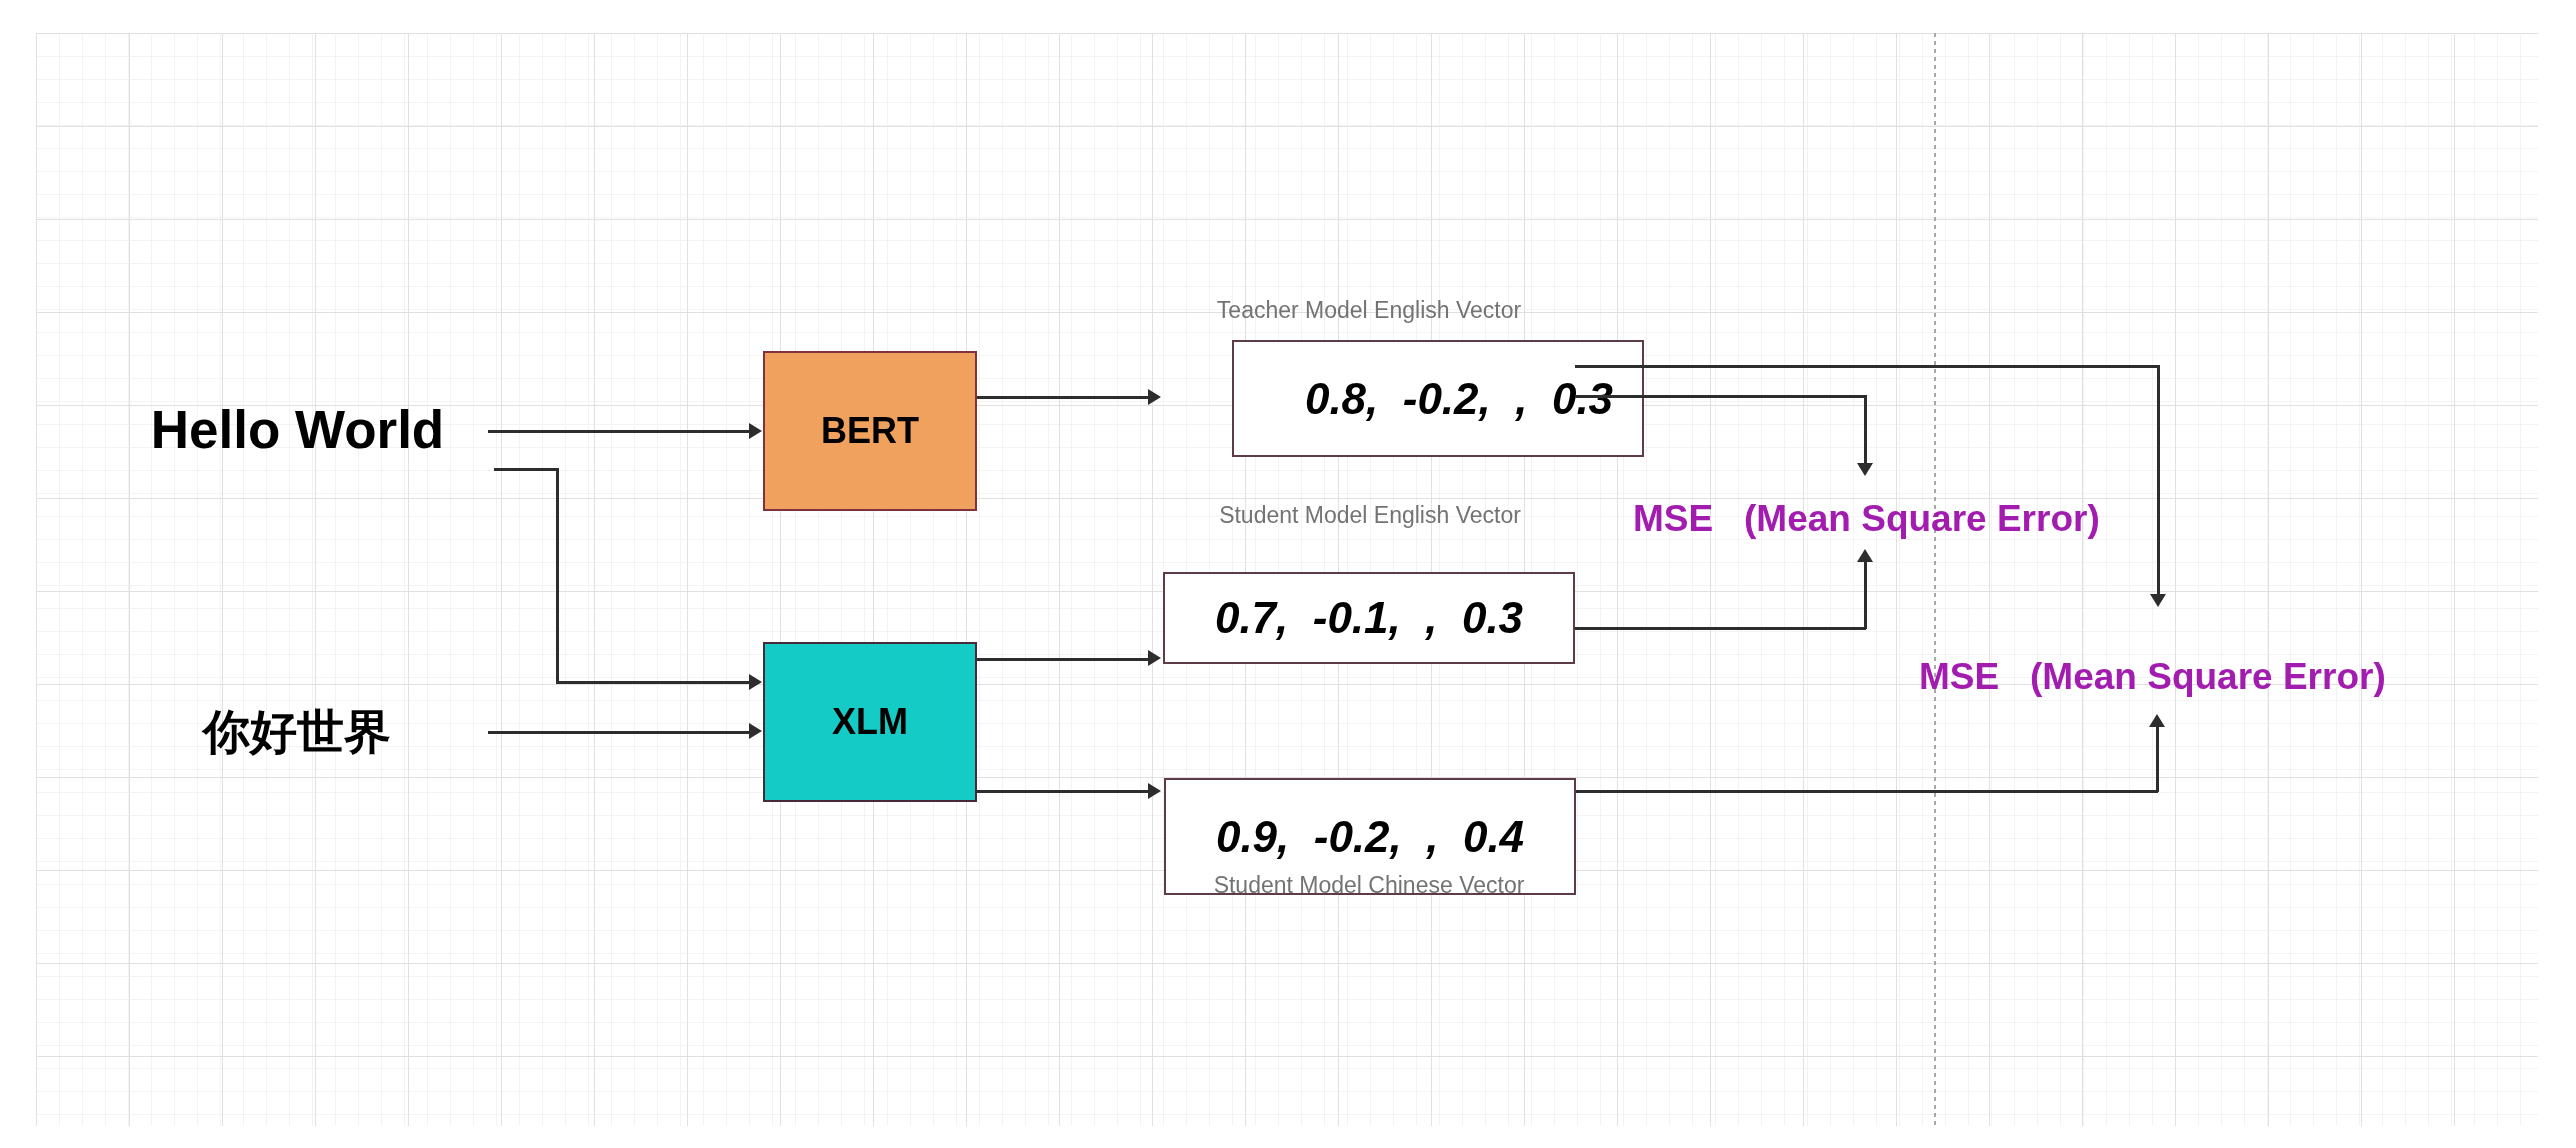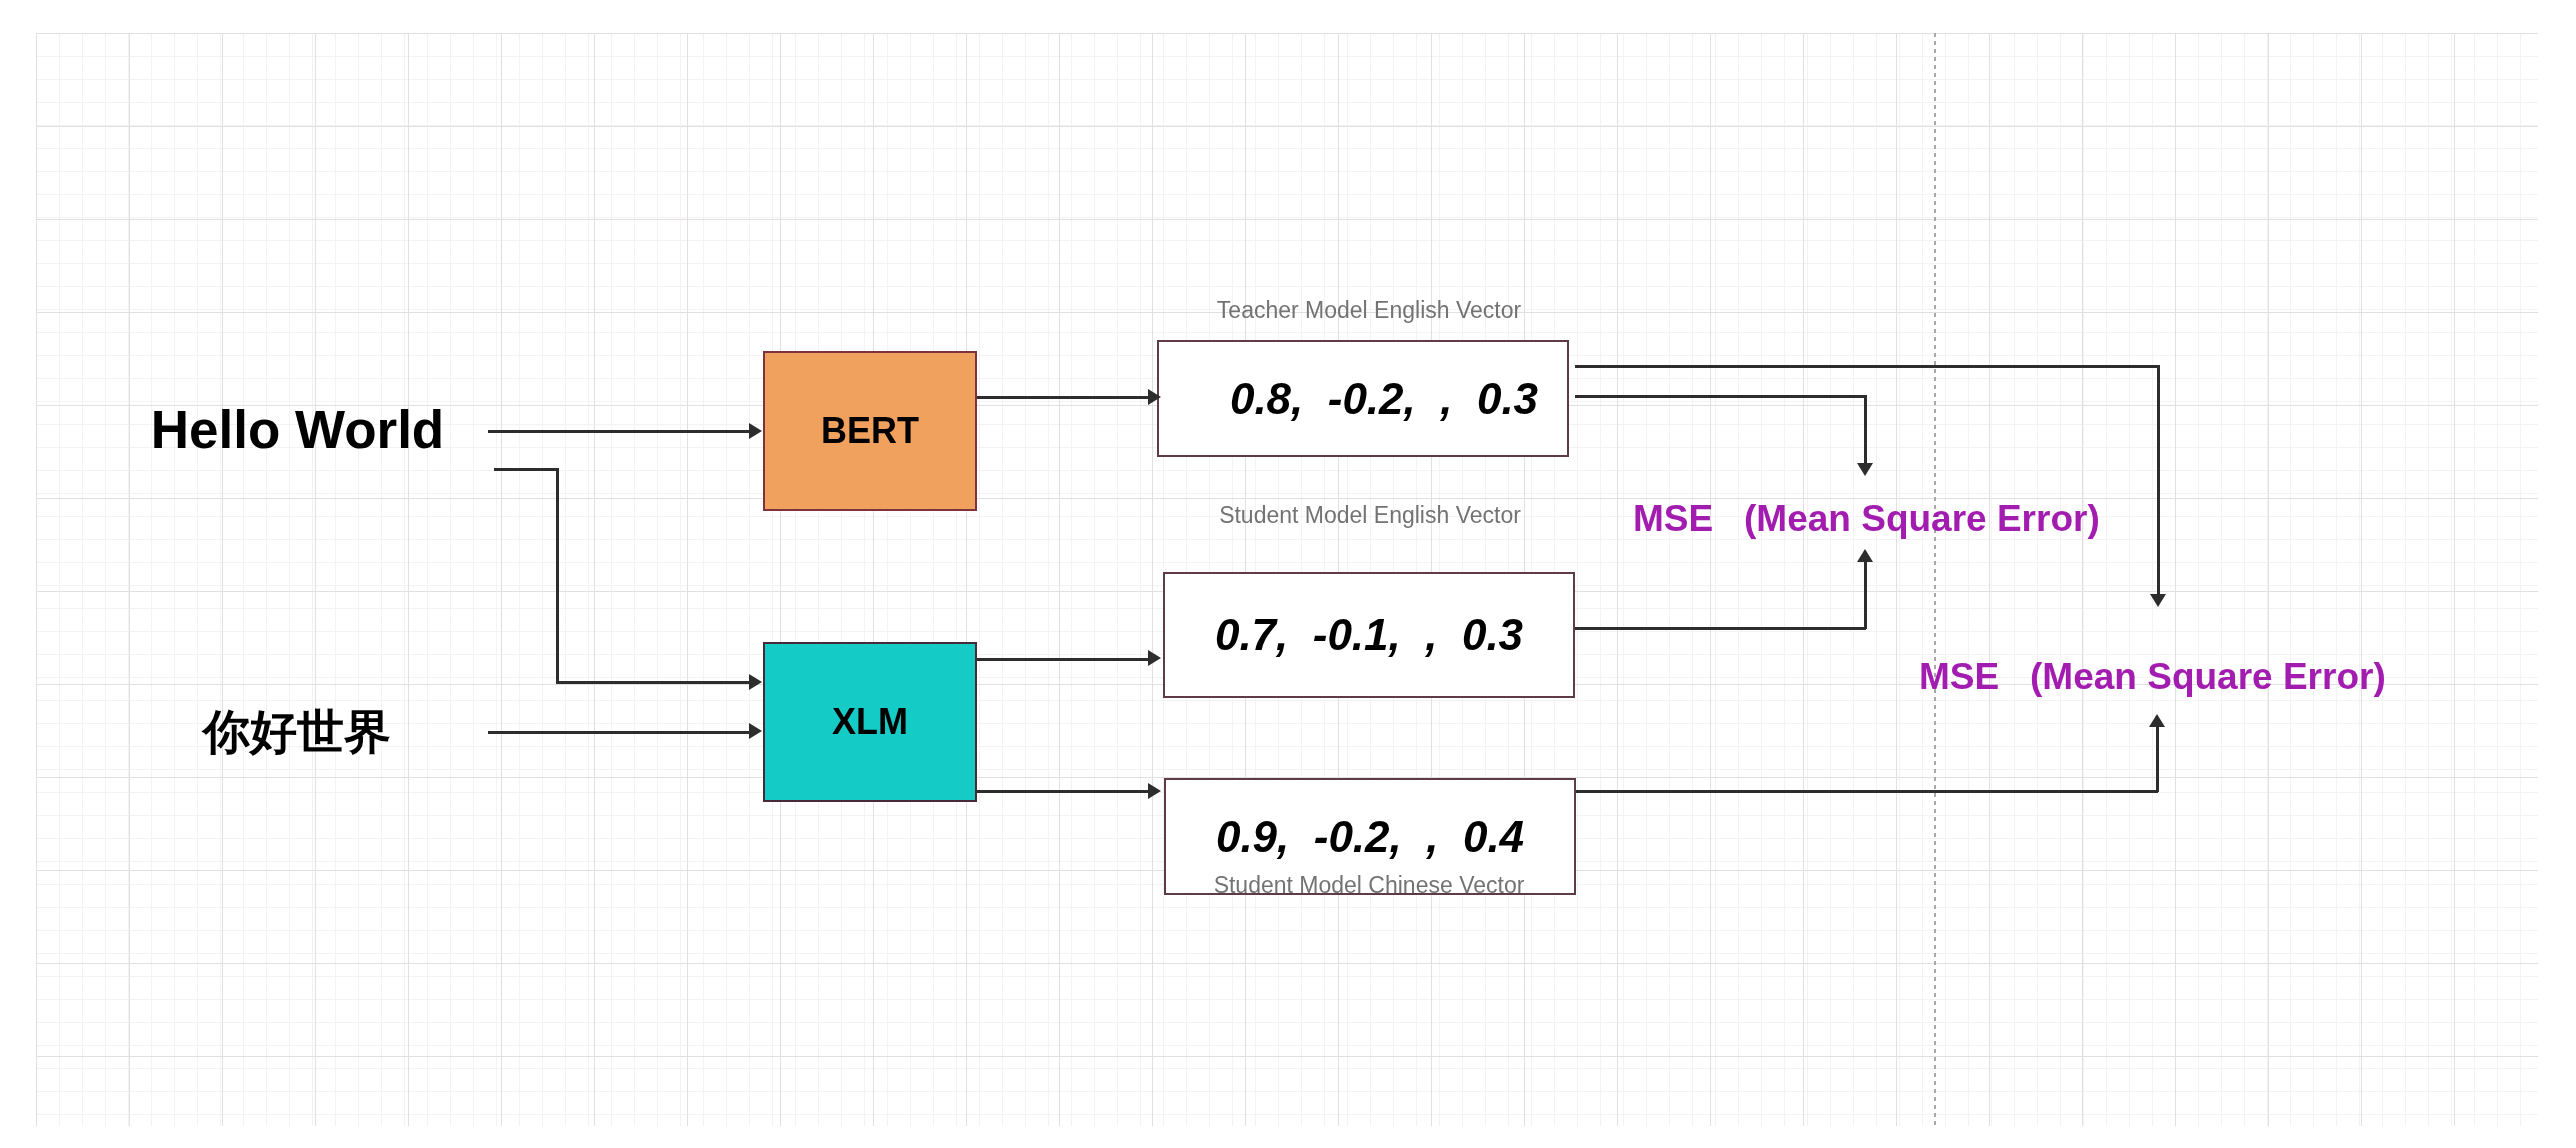--- a/index.html
+++ b/index.html
@@ -56,26 +56,26 @@
   <div class="txt" style="left:200px;top:701px;width:194px;font-size:47px;">你好世界</div>
 
   <div class="node" style="left: 763px; top: 642px; width: 214px; height: 160px; font-size: 36px; background-color: rgb(21, 203, 197); border-color: rgb(70, 42, 56);">
     <span>XLM</span>
   </div>
   <div class="node" style="left: 763px; top: 351px; width: 214px; height: 160px; font-size: 36px; background-color: rgb(241, 161, 94); border-color: rgb(126, 50, 60);">
     <span>BERT</span>
   </div>
 
   <div class="cap" style="left:1102px;top:297px;">Teacher Model English Vector</div>
-  <div class="vbox" style="left:1157px;top:340px;width:412px;height:117px;padding-left:42px;">
+  <div class="vbox" style="left:1232px;top:340px;width:412px;height:117px;padding-left:42px;">
     <span>0.8,  -0.2,  ,  0.3</span>
   </div>
 
   <div class="cap" style="left:1103px;top:502px;">Student Model English Vector</div>
-  <div class="vbox" style="left:1163px;top:572px;width:412px;height:126px;">
+  <div class="vbox" style="left:1163px;top:572px;width:412px;height:92px;">
     <span>0.7,  -0.1,  ,  0.3</span>
   </div>
 
   <div class="vbox" style="left:1164px;top:734px;width:412px;height:117px;margin-top:44px;">
     <span>0.9,  -0.2,  ,  0.4</span>
   </div>
   <div class="cap" style="left:1102px;top:872px;">Student Model Chinese Vector</div>
 
   <div class="mse" style="left:1633px;top:498px;">MSE   (Mean Square Error)</div>
   <div class="mse" style="left:1919px;top:656px;">MSE   (Mean Square Error)</div>

